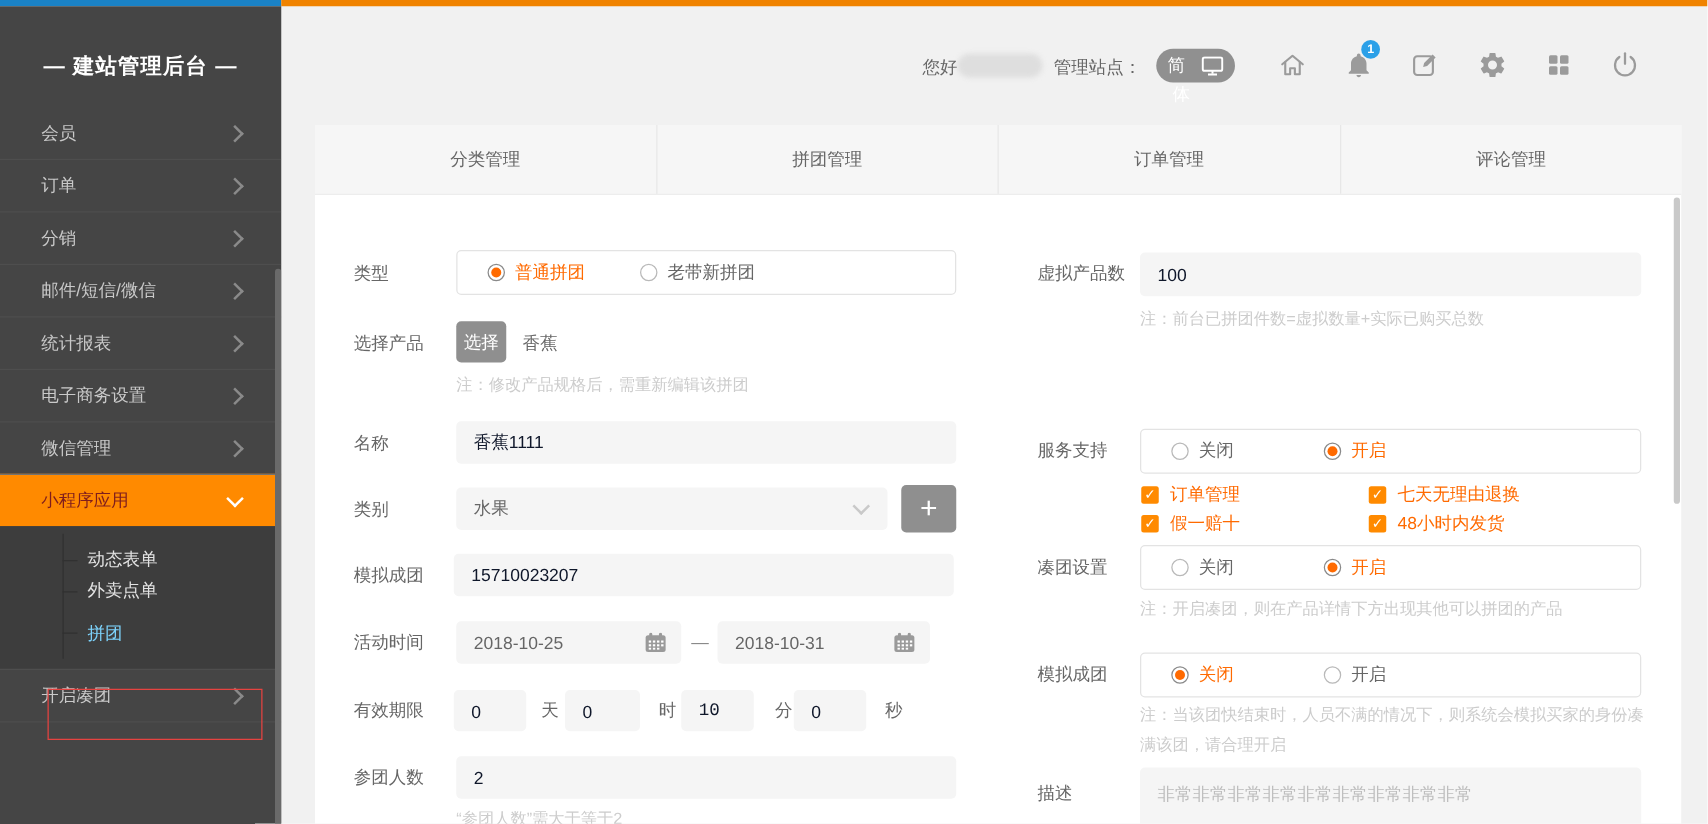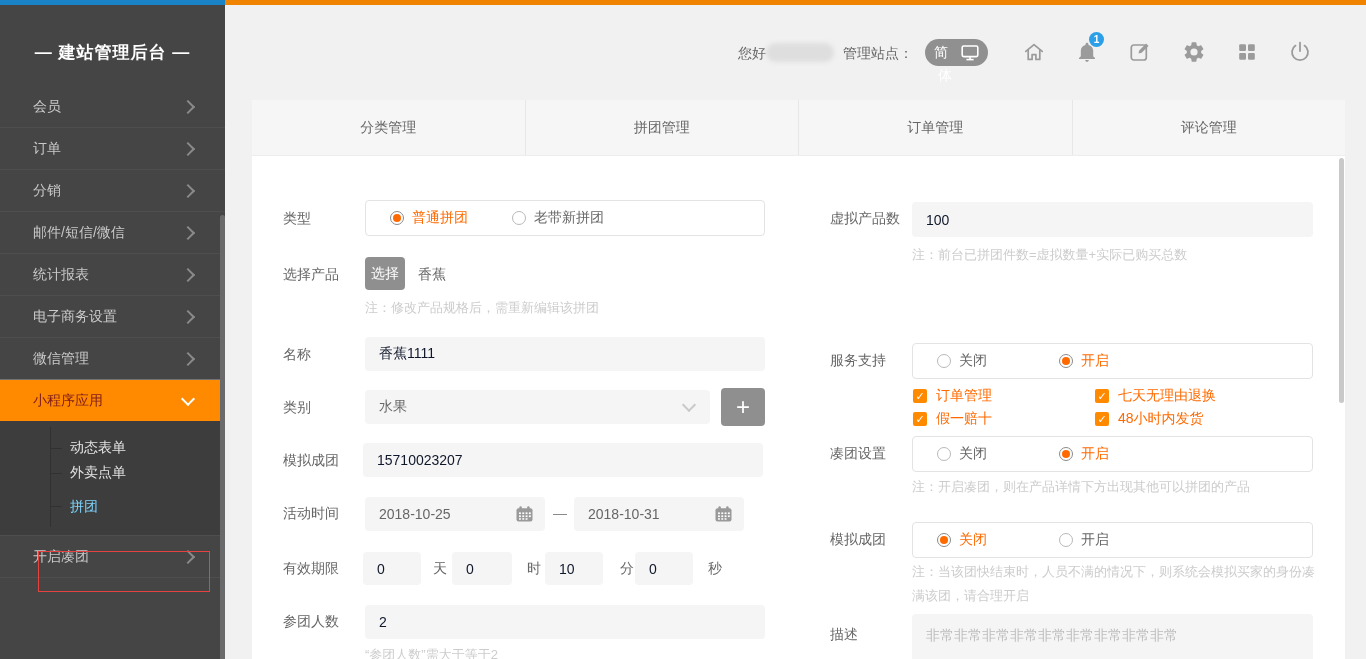--- a/index.html
+++ b/index.html
@@ -279,21 +279,21 @@
             <rect x="9.6" y="12.2" width="1.9" height="1.5"></rect>
         </g>
       </svg>
     </div>
 
     <span class="lbl" style="left:31px;top:404px">有效期限</span>
     <input class="inp" style="left: 111px; top: 396px; width: 58px; height: 33px;" value="0">
     <span class="lbl" style="left:181px;top:404px">天</span>
     <input class="inp" style="left: 200px; top: 396px; width: 60px; height: 33px;" value="0">
     <span class="lbl" style="left:275px;top:404px">时</span>
-    <input class="inp" style="left: 293px; top: 396px; width: 58px; height: 33px;" value="10">
+    <input class="inp" style="left: 293px; top: 396px; width: 58px; height: 33px; font-family: Liberation Mono, monospace;" value="10">
     <span class="lbl" style="left:368px;top:404px">分</span>
     <input class="inp" style="left: 383px; top: 396px; width: 58px; height: 33px;" value="0">
     <span class="lbl" style="left:456px;top:404px">秒</span>
 
     <span class="lbl" style="left:31px;top:457px">参团人数</span>
     <input class="inp" style="left: 113px; top: 449px; width: 400px;" value="2">
     <span class="note" style="left:113px;top:490px">“参团人数”需大于等于2</span>
 
     <span class="lbl" style="left:578px;top:54px">虚拟产品数</span>
     <input class="inp" style="left: 660px; top: 46px; width: 401px; height: 35px;" value="100">

